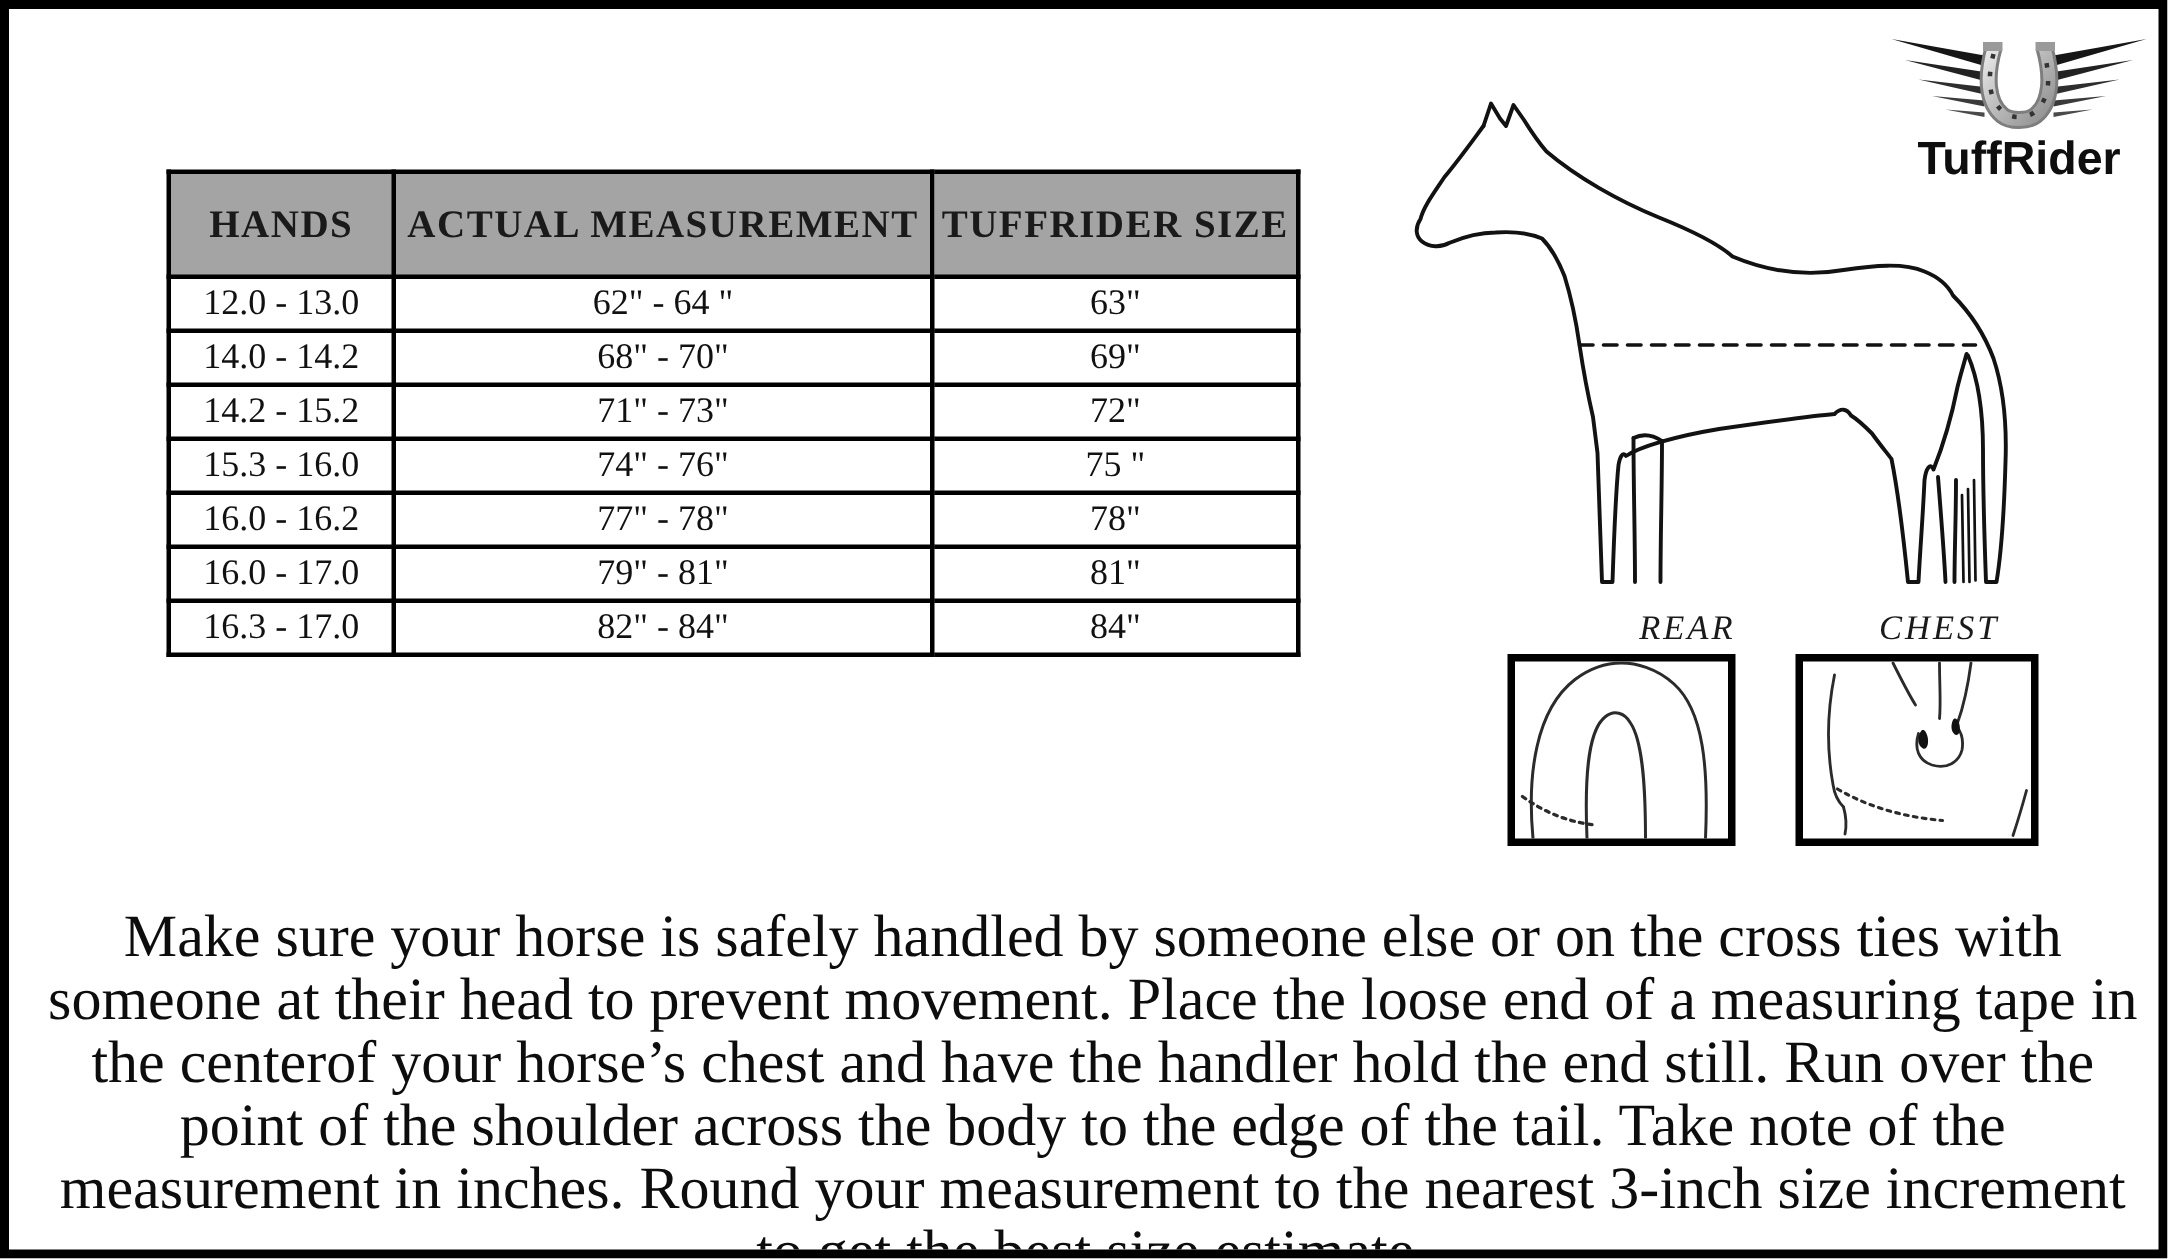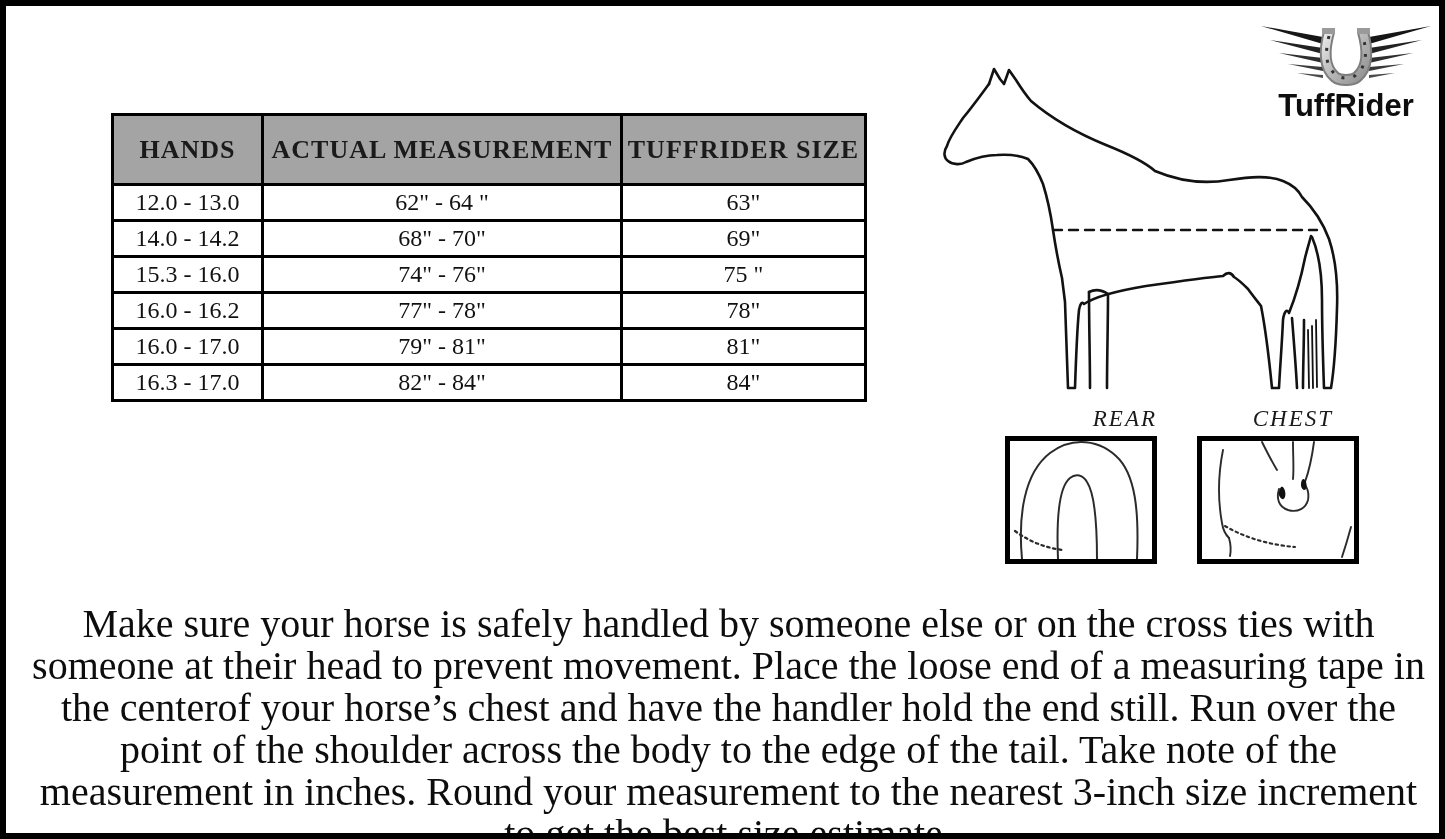--- a/index.html
+++ b/index.html
@@ -99,20 +99,25 @@
     <tbody>
       <tr>
         <td>12.0 - 13.0</td>
         <td>62" - 64 "</td>
         <td>63"</td>
       </tr>
       <tr>
         <td>14.0 - 14.2</td>
         <td>68" - 70"</td>
         <td>69"</td>
+      </tr>
+      <tr>
+        <td>14.2 - 15.2</td>
+        <td>71" - 73"</td>
+        <td>72"</td>
       </tr>
       <tr>
         <td>15.3 - 16.0</td>
         <td>74" - 76"</td>
         <td>75 "</td>
       </tr>
       <tr>
         <td>16.0 - 16.2</td>
         <td>77" - 78"</td>
         <td>78"</td>

